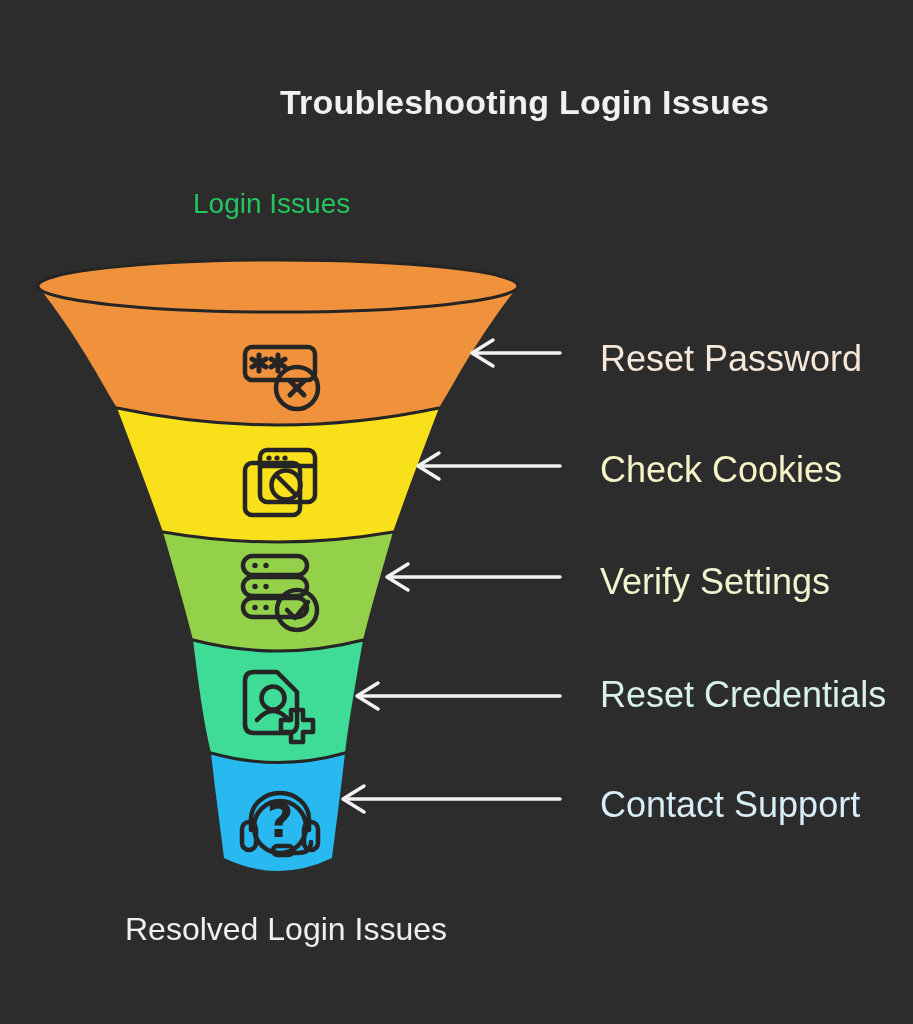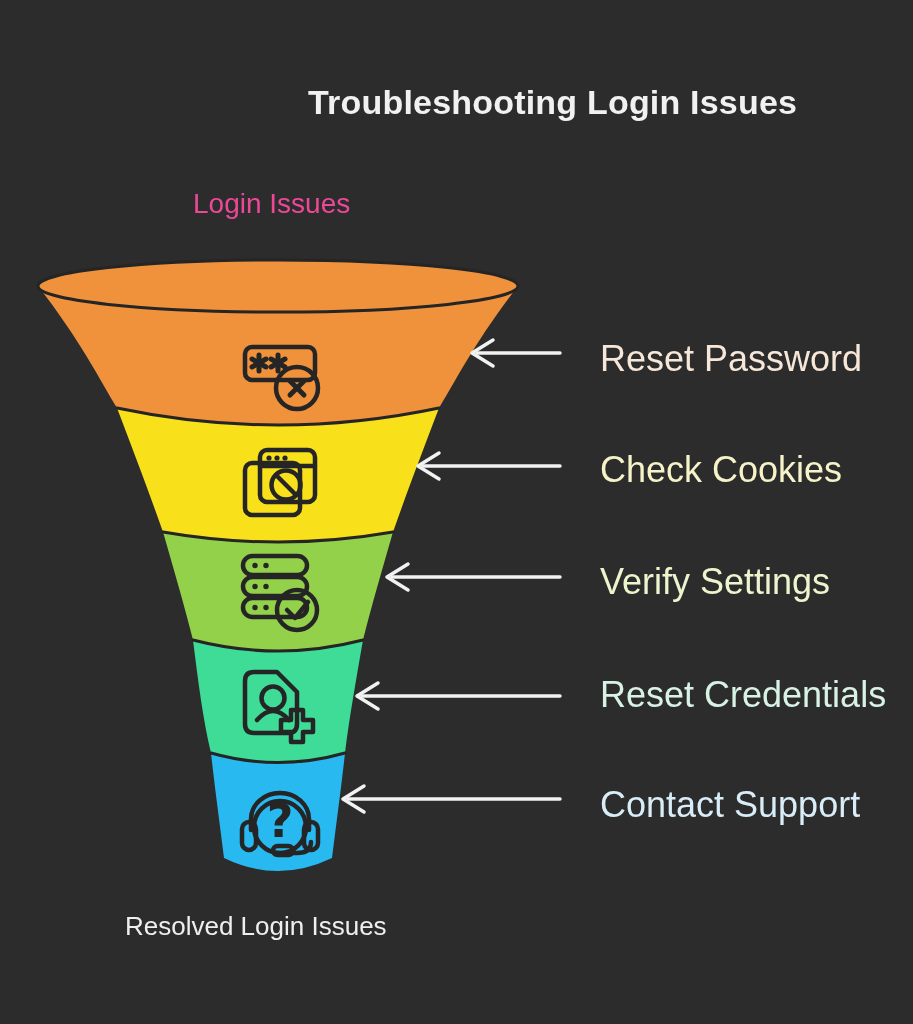--- a/index.html
+++ b/index.html
@@ -1,21 +1,21 @@
 <!DOCTYPE html>
 <html><head>
 <meta charset="utf-8">
 <style>
   html,body{margin:0;padding:0;}
   body{width:913px;height:1024px;font-family:"Liberation Sans",sans-serif;}
   .stage{position:absolute;inset:0;width:913px;height:1024px;background:#2C2C2C;overflow:hidden;}
   .abs{position:absolute;white-space:nowrap;}
-  .title{left:280px;top:83px;font-size:34px;font-weight:700;letter-spacing:.2px;margin-left:28px;}
+  .title{left:280px;top:83px;font-size:34px;font-weight:700;letter-spacing:.2px;}
   .top-label{left:193px;top:188px;font-size:28px;}
-  .bottom-label{left:125px;top:911px;font-size:26px;}
+  .bottom-label{left:125px;top:911px;font-size:32px;}
   .step-label{left:600px;font-size:36px;line-height:1.2;}
   .sl-0{top:337px;} .sl-1{top:448px;} .sl-2{top:560px;} .sl-3{top:673px;} .sl-4{top:783px;}
   svg.canvas{position:absolute;left:0;top:0;}
   .seg{stroke:none;}
   .ol{fill:none;stroke:#252526;stroke-width:3;stroke-linecap:round;stroke-linejoin:round;}
   .rim{stroke:#252526;stroke-width:3;}
   .ic{fill:none;stroke:#252526;stroke-width:4.5;stroke-linecap:round;stroke-linejoin:round;}
   .ic-thick{stroke-width:5;}
   .dot{fill:#252526;stroke:none;}
   .arrow{fill:none;stroke:#F2F2F2;stroke-width:3.5;stroke-linecap:round;stroke-linejoin:round;}
@@ -121,21 +121,21 @@
         <polyline points="378,683 357,696 378,709"></polyline>
     </g>
     <g class="arrow">
       <line x1="348" y1="799" x2="560" y2="799"></line>
         <polyline points="364,786 343,799 364,812"></polyline>
     </g>
   </svg>
 
   <div class="abs title" style="color: rgb(241, 241, 241);">Troubleshooting Login Issues</div>
 
-  <div class="abs top-label" style="color: #ec4899;">Login Issues</div>
+  <div class="abs top-label" style="color: #22c55e;">Login Issues</div>
 
   <div class="abs step-label sl-0" style="color: rgb(246, 231, 217);">Reset Password</div>
   <div class="abs step-label sl-1" style="color: rgb(246, 243, 200);">Check Cookies</div>
   <div class="abs step-label sl-2" style="color: rgb(237, 245, 206);">Verify Settings</div>
   <div class="abs step-label sl-3" style="color: rgb(216, 243, 229);">Reset Credentials</div>
   <div class="abs step-label sl-4" style="color: rgb(216, 237, 248);">Contact Support</div>
 
   <div class="abs bottom-label" style="color: rgb(239, 239, 239);">Resolved Login Issues</div>
 </div>
 

